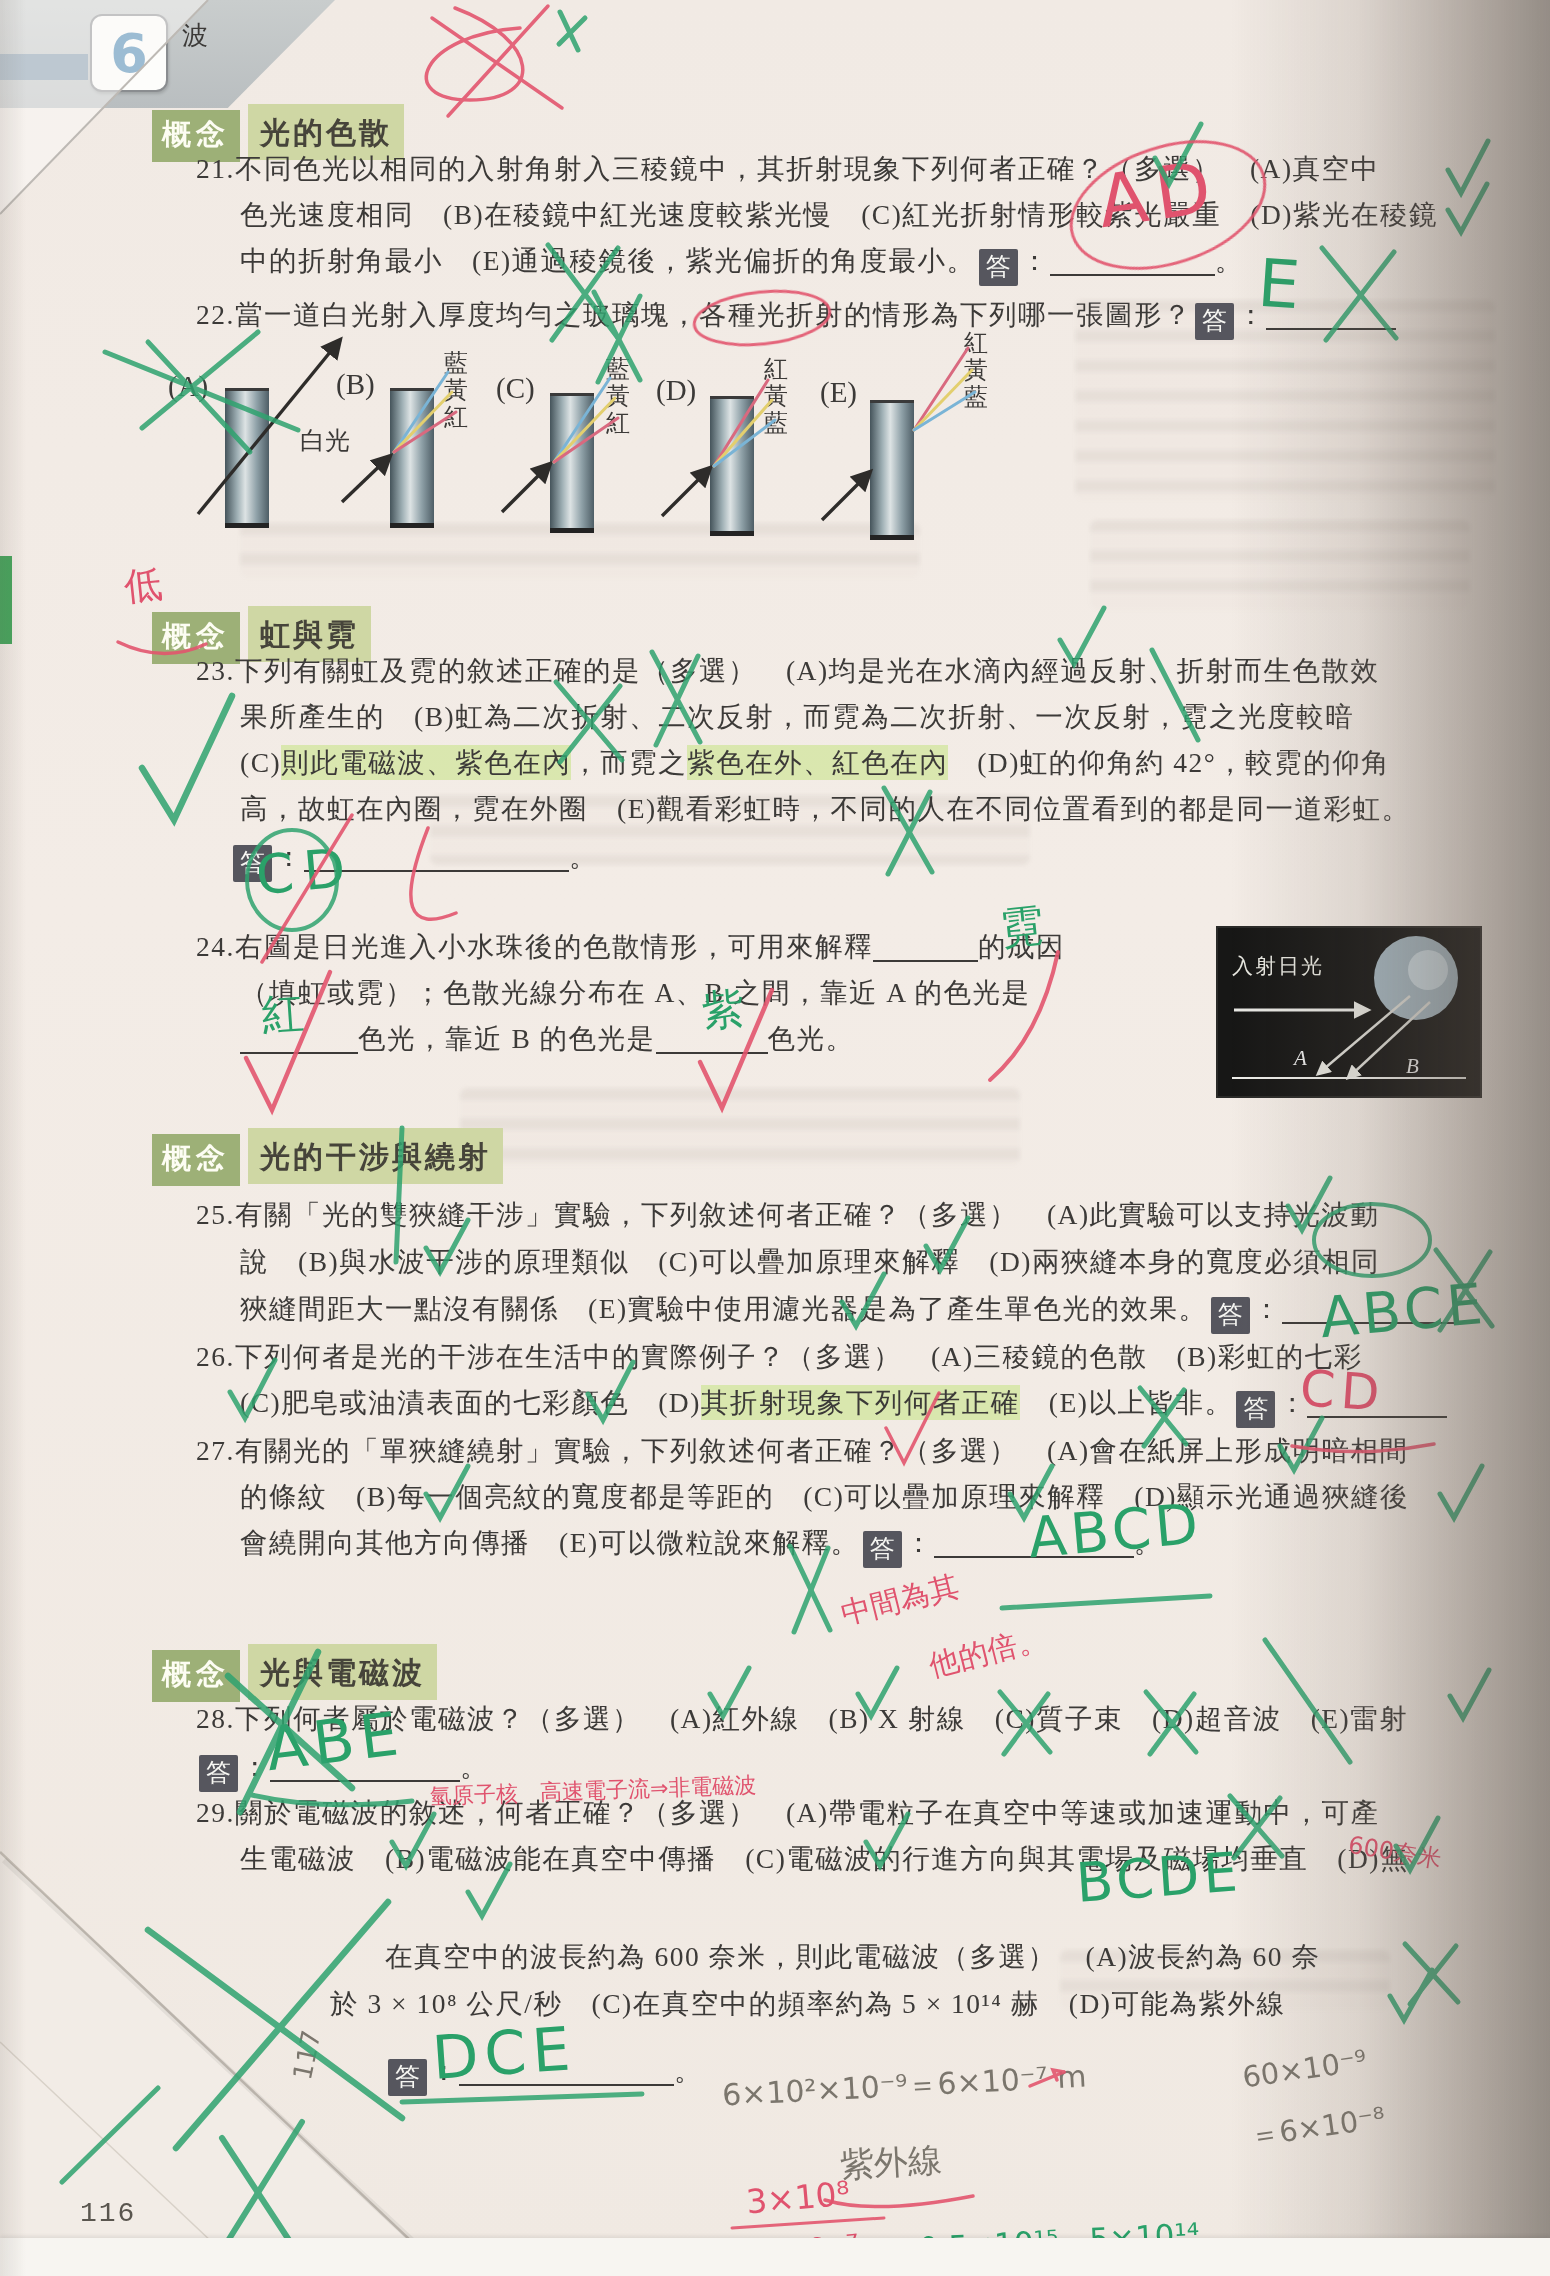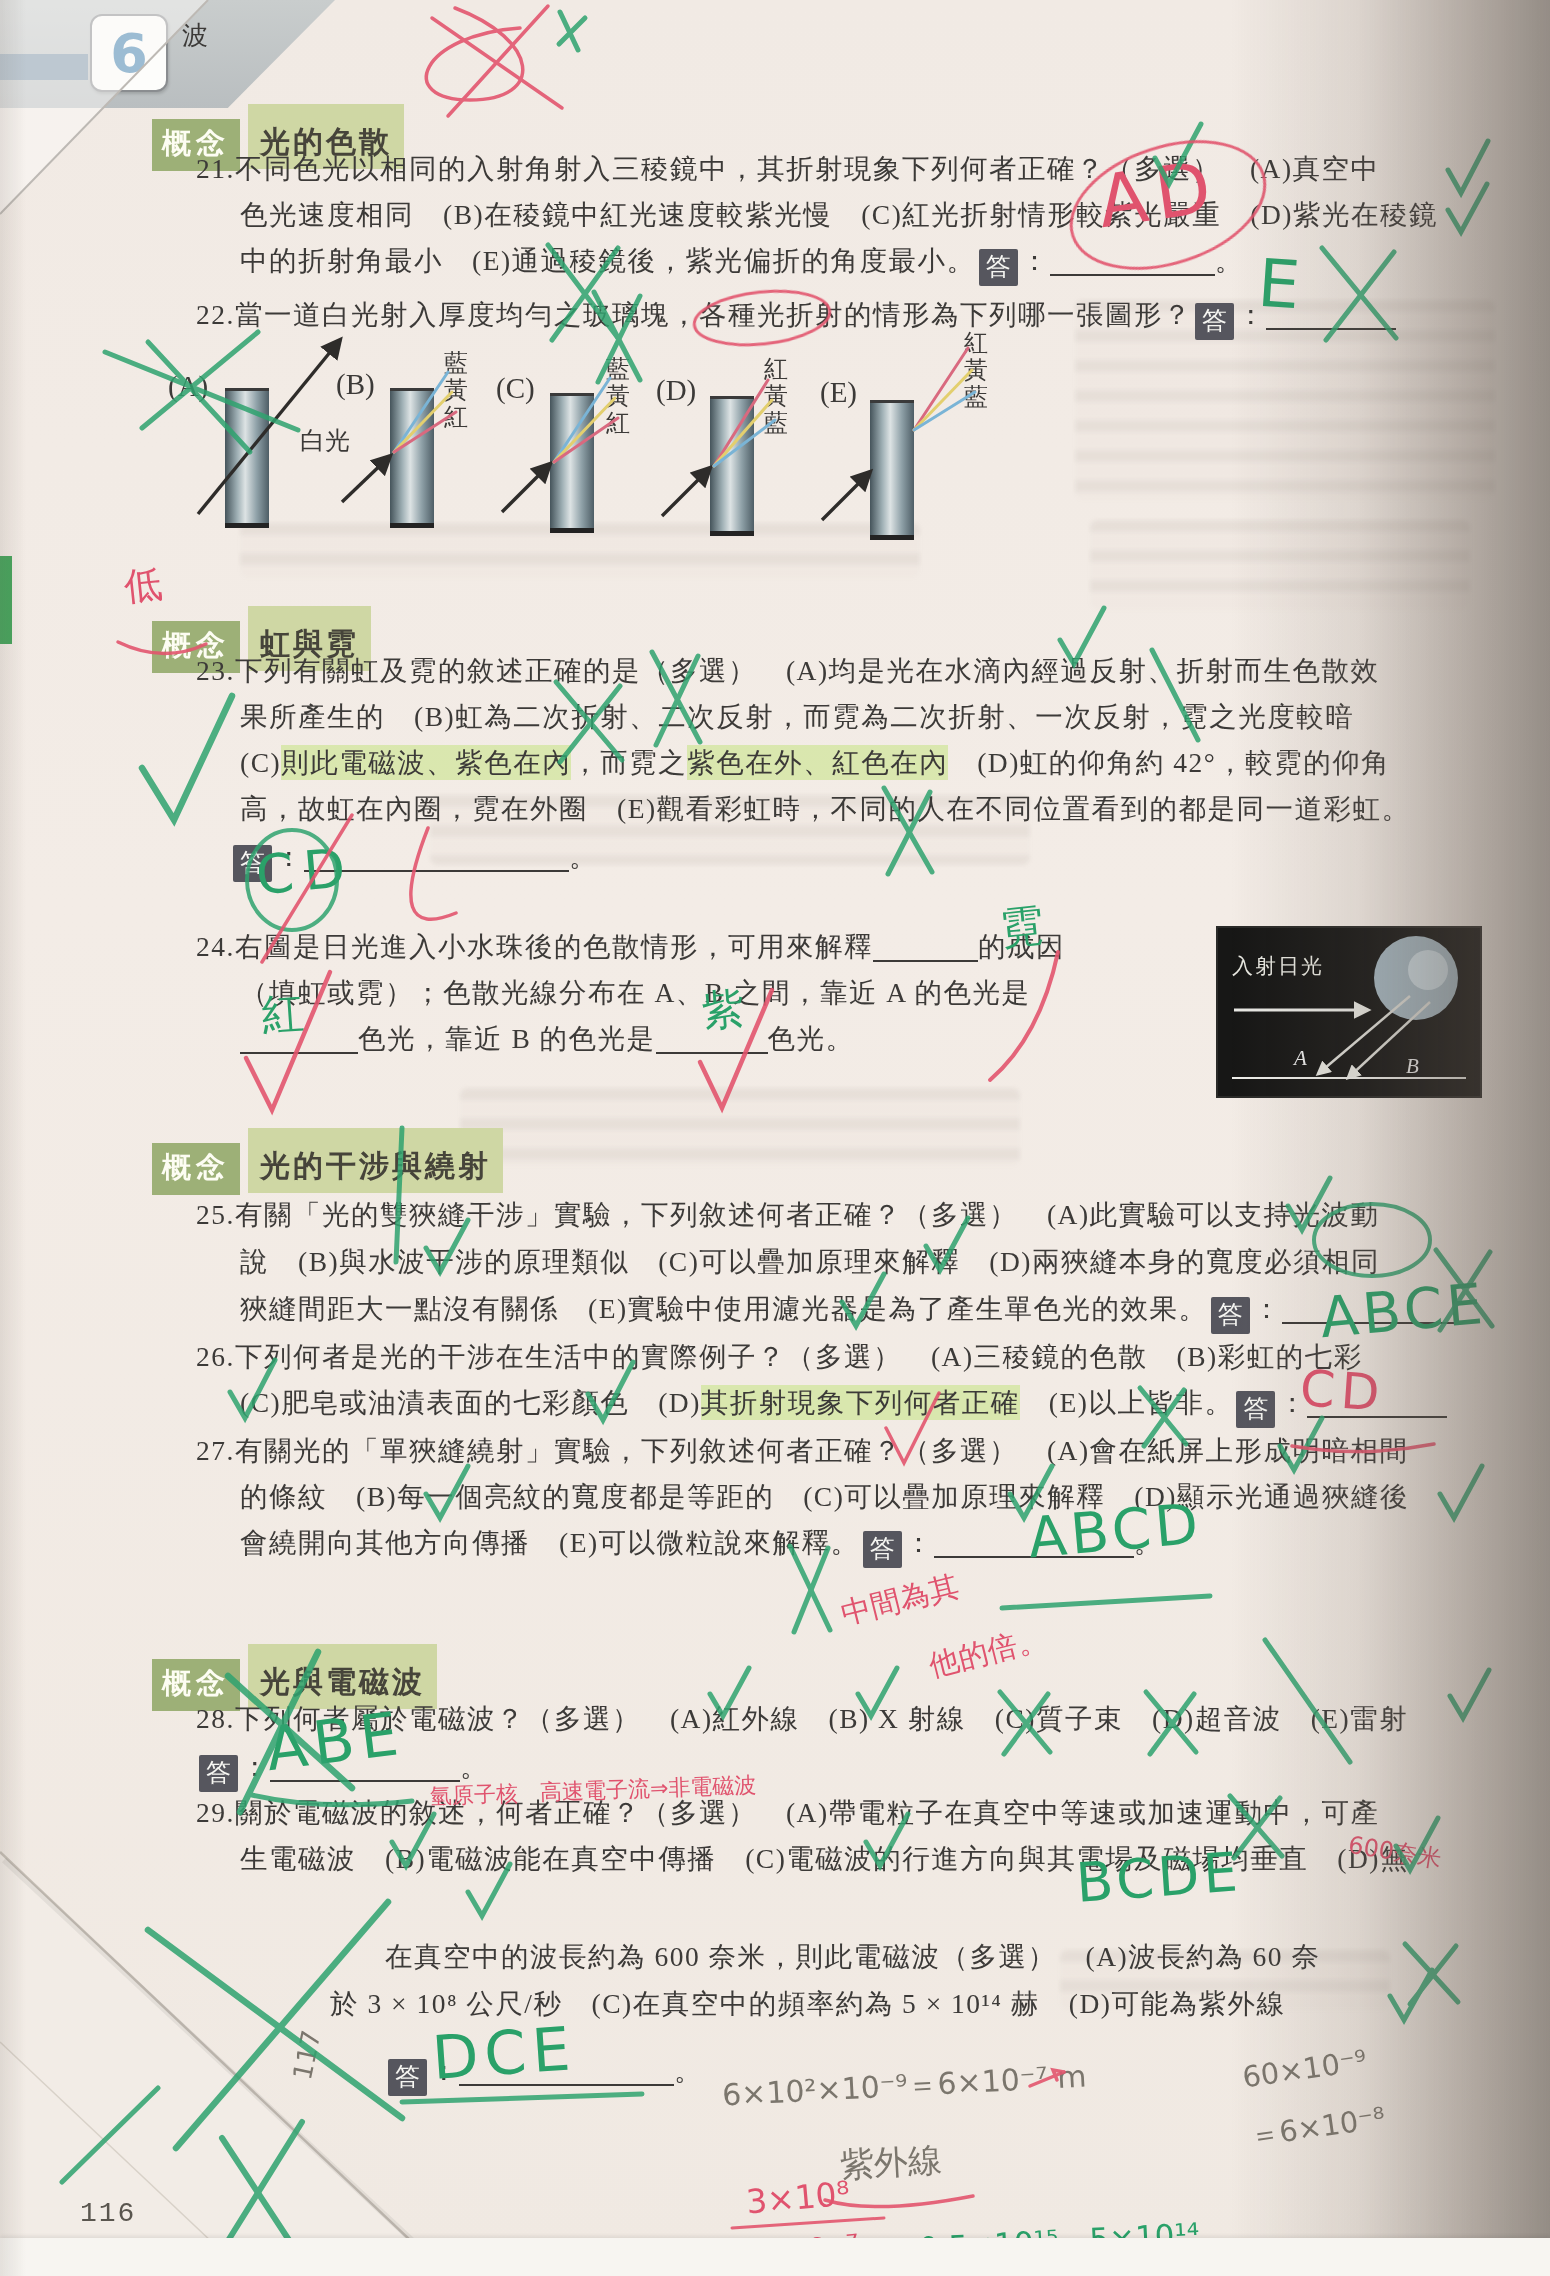--- a/index.html
+++ b/index.html
@@ -10,21 +10,21 @@
   .pline{position:absolute;font-size:27.5px;color:#3c3a38;letter-spacing:1.5px;
     white-space:nowrap;z-index:5;line-height:1.35;}
   .ansbox{display:inline-block;background:#56565e;color:#f6f6f2;font-size:25px;
     line-height:1;padding:5px 7px 7px 7px;border-radius:2px;margin:0 3px;vertical-align:-5px;
     letter-spacing:0;}
   .blank{display:inline-block;border-bottom:2.5px solid #3c3a38;height:30px;vertical-align:-6px;}
   .hl{background:rgba(197,228,129,.55);padding:2px 0;}
   .tagbox{display:inline-block;background:#9db077;color:#fdfdf3;font-size:29px;font-weight:bold;
     padding:5px 10px 7px 10px;letter-spacing:5px;}
   .sectitle{display:inline-block;background:#cfd7a4;color:#46443a;font-size:30px;font-weight:bold;
-    padding:18px 12px 6px 12px;margin-left:8px;letter-spacing:3px;vertical-align:1px;}
+    padding:9px 12px 6px 12px;margin-left:8px;letter-spacing:3px;vertical-align:1px;}
   .hw{position:absolute;font-family:"DejaVu Sans",sans-serif;font-weight:500;
     white-space:nowrap;z-index:41;}
   .hw.green{color:#2aa169;}
   .hw.red{color:#e0536e;}
   .hw.pencil{color:#7b766d;}
   .bleed{position:absolute;z-index:1;border-radius:8px;filter:blur(2px);
     background:repeating-linear-gradient(180deg,rgba(146,134,124,.11) 0 12px,rgba(146,134,124,.02) 12px 30px);}
   .figlabel{position:absolute;font-size:29px;color:#3c3a38;z-index:6;}
   .bar{position:absolute;width:44px;height:132px;z-index:6;
     background:linear-gradient(90deg,#45545b 0%,#9fb0b5 28%,#dde3e4 46%,#8fa1a8 72%,#4e5e66 100%);

